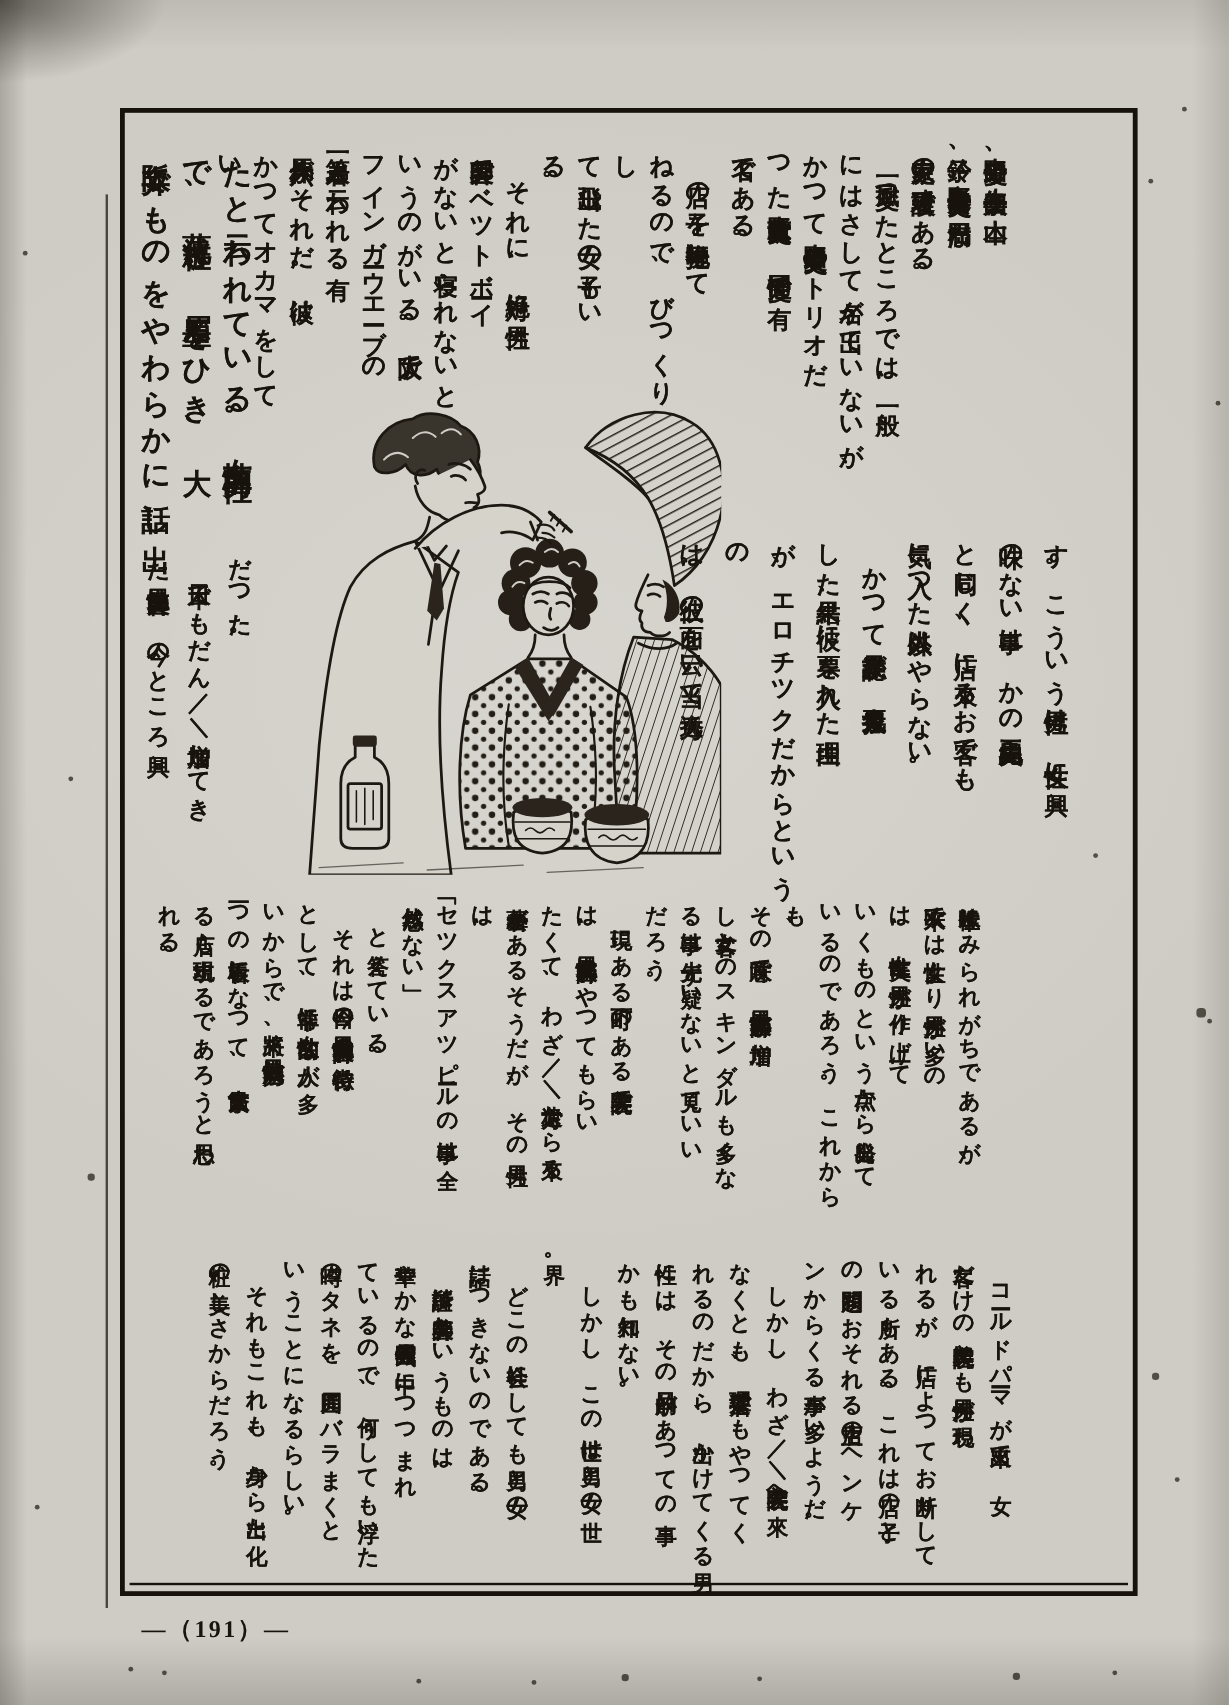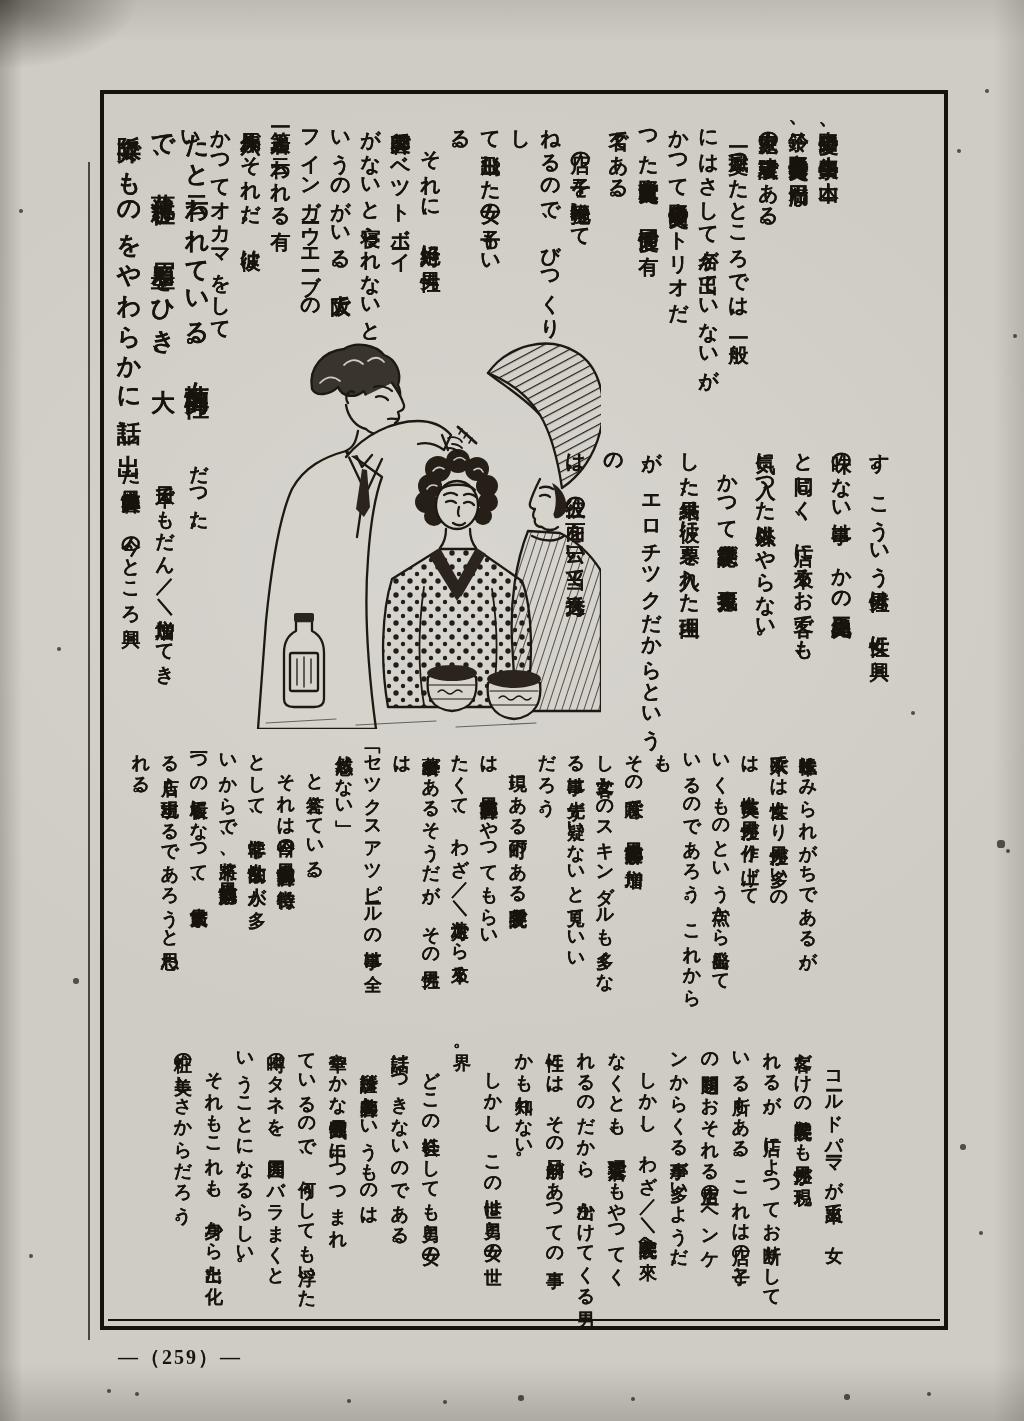--- a/index.html
+++ b/index.html
@@ -262,14 +262,14 @@
           <ellipse cx="318" cy="340" rx="27" ry="9" fill="#2a241c" stroke="none"></ellipse>
           <path d="M294,352 L342,352 M295,366 L341,366" stroke-width="1.2"></path>
           <path d="M303,359 q4,-4 8,0 q4,4 8,0 q4,-4 8,0 q4,4 8,0" stroke-width="1.3"></path>
           <path d="M70,384 L140,380 M160,386 L240,382 M260,388 L340,384" stroke-width="1.1" opacity=".6"></path>
         </g>
       </g>
     </svg>
 
   </div>
 
-  <div class="page-number">—（259）—</div>
+  <div class="page-number">—（191）—</div>
 </div>
 
 </body></html>

